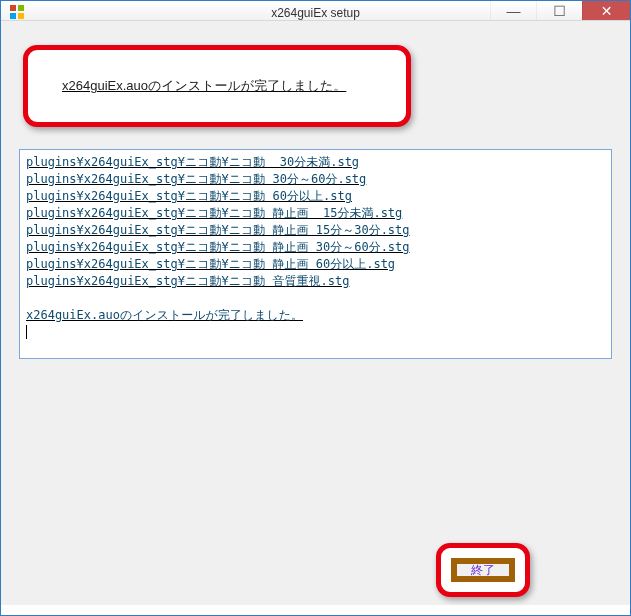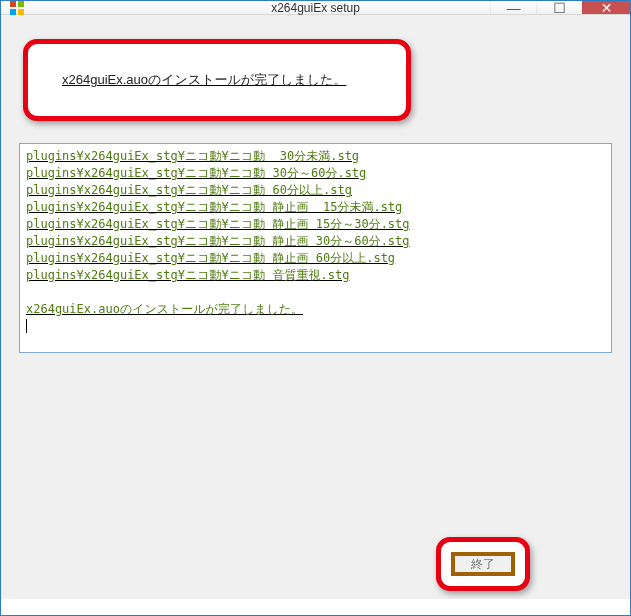--- a/index.html
+++ b/index.html
@@ -5,25 +5,25 @@
   * { box-sizing: border-box; margin: 0; padding: 0; }
   body {
     font-family: "Meiryo", "MS PGothic", sans-serif;
     background: #fff;
     width: 631px;
     height: 616px;
     overflow: hidden;
     border: 1px solid #2e7cc7;
   }
   .titlebar {
-    height: 14px;
+    height: 20px;
     background: linear-gradient(to bottom, #ffffff, #f2f2f2);
     border-bottom: 1px solid #d8d8d8;
     display: flex;
-    align-items: center;
+    align-items: flex-end;
     position: relative;
   }
   .app-icon {
     width: 16px; height: 16px;
     margin-left: 8px;
     display: flex; flex-wrap: wrap;
   }
   .app-icon span { width: 6px; height: 6px; margin: 1px; }
   .app-icon .r { background:#d24726; }
   .app-icon .g { background:#7fba00; }
@@ -82,21 +82,21 @@
     color: #222;
   }
   .log-area {
     margin-top: 22px;
     width: 593px;
     height: 210px;
     background: #fff;
     border: 1px solid #7da8d8;
     font-size: 12px;
     line-height: 17px;
-    color: #4d7c0f;
+    color: #0c4a6e;
     padding: 4px 6px;
     overflow-y: scroll;
     white-space: pre;
     font-family: "Meiryo", "MS Gothic", monospace;
   }
   .log-area::-webkit-scrollbar { width: 17px; }
   .log-area::-webkit-scrollbar-track { background:#f0f0f0; }
   .log-area::-webkit-scrollbar-thumb { background:#c8c8c8; border:1px solid #a8a8a8; }
   .cursor {
     display: inline-block;
@@ -111,23 +111,23 @@
     width: 94px;
     height: 54px;
     display: flex;
     align-items: center;
     justify-content: center;
   }
   .close-button {
     width: 64px;
     height: 24px;
     background: #f0f0f0;
-    border: 4px solid #a16207;
+    border: 6px solid #a16207;
     font-size: 12px;
-    color: #737373;
+    color: #6d28d9;
     display: flex;
     align-items: center;
     justify-content: center;
   }
 </style>
 </head>
 <body>
 
 <div class="titlebar">
   <div class="app-icon">

